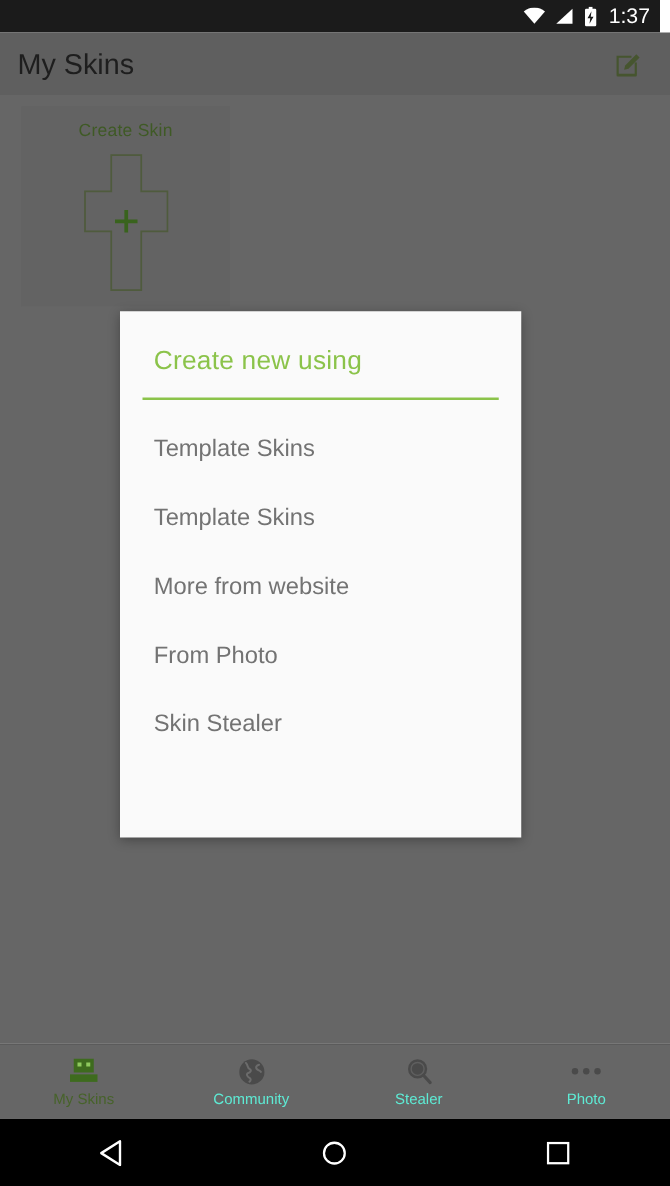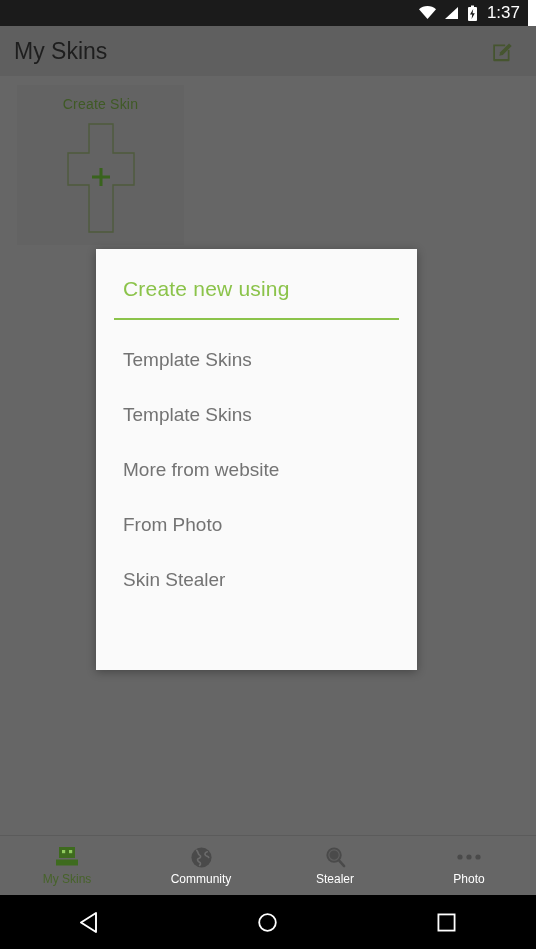--- a/index.html
+++ b/index.html
@@ -50,21 +50,21 @@
   
   .tabbar {
     position: absolute; top: 835px; left: 0; width: 536px; height: 60px;
     background: #666666; border-top: 1px solid #5b5b5b; display: flex;
   }
   .tab {
     flex: 1; display: flex; flex-direction: column;
     align-items: center; justify-content: center; gap: 3px;
   }
   .tab-icon { height: 24px; display: flex; align-items: center; justify-content: center; }
-  .tab-label { font-size: 12px; color: #ffffff; }
+  .tab-label { font-size: 12px; color: #5eead4; }
   .tab.active .tab-label { color: #47632a; }
 
   
   .navbar {
     position: absolute; top: 895px; left: 0; width: 536px; height: 54px;
     background: #000000; display: flex; align-items: center;
     justify-content: space-around;
   }
   .nav-btn { width: 60px; height: 54px; display: flex; align-items: center; justify-content: center; }
 

